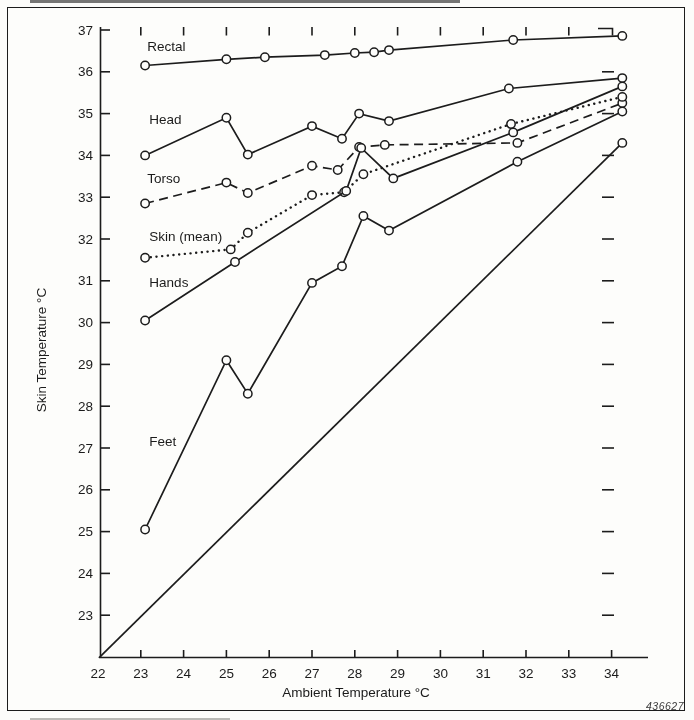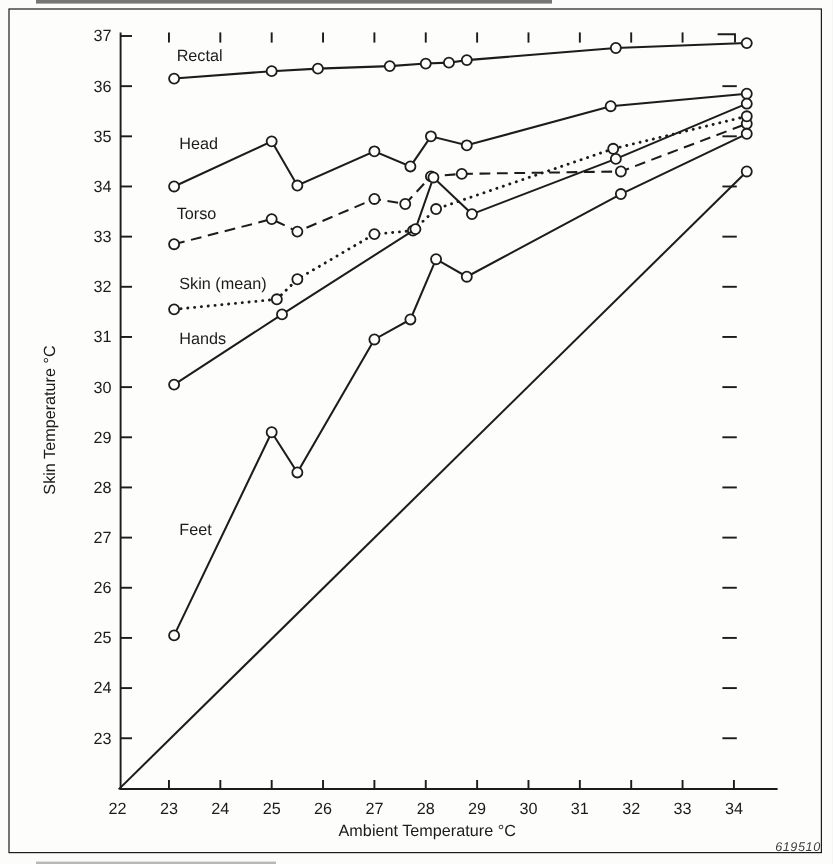--- a/index.html
+++ b/index.html
@@ -181,14 +181,14 @@
         <circle cx="389.0" cy="230.6" r="4.2" fill="#fdfdfb" stroke="#1c1c1c" stroke-width="1.5"></circle>
         <circle cx="517.4" cy="161.7" r="4.2" fill="#fdfdfb" stroke="#1c1c1c" stroke-width="1.5"></circle>
         <circle cx="622.3" cy="111.5" r="4.2" fill="#fdfdfb" stroke="#1c1c1c" stroke-width="1.5"></circle>
         <text fill="#1b1b1b" font-family="&quot;Liberation Sans&quot;,sans-serif" x="149.35999999999996" y="445.90999999999997" font-size="13.5">Feet</text>
       </g>
       <g>
         <polyline points="98.9,657.8 622.3,142.9" fill="none" stroke="#1c1c1c" stroke-width="1.7" stroke-linecap="butt" stroke-linejoin="miter"></polyline>
         <circle cx="622.3" cy="142.9" r="4.2" fill="#fdfdfb" stroke="#1c1c1c" stroke-width="1.5"></circle>
       </g>
     </svg>
-  <div class="fig-code">619510</div>
+  <div class="fig-code">436627</div>
 </div>
 
 </body></html>

